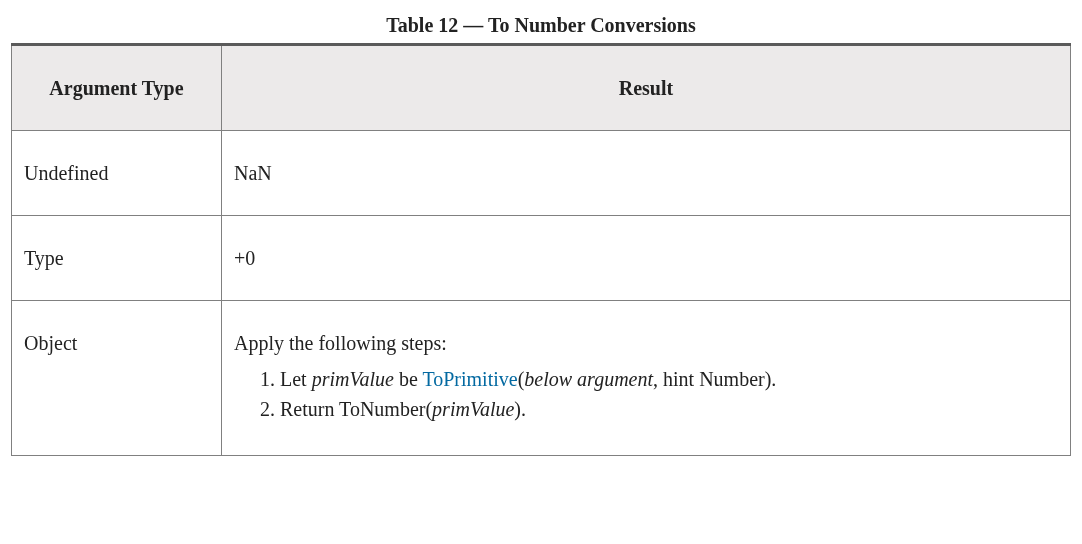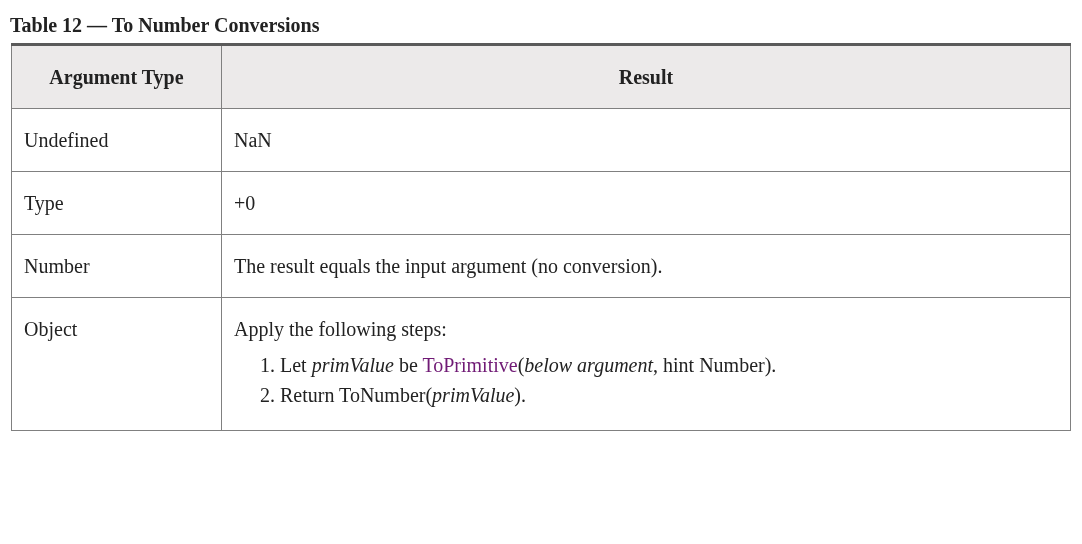--- a/index.html
+++ b/index.html
@@ -4,52 +4,53 @@
 <style>
   body {
     margin: 0;
     padding: 10px;
     font-family: "Palatino Linotype", "Book Antiqua", Palatino, Georgia, serif;
     font-size: 20px;
     color: #222;
     background: #fff;
   }
   .caption {
+    text-align: center;
     font-weight: bold;
     margin: 4px 0 6px 0;
     font-size: 20px;
   }
   table {
     border-collapse: collapse;
     width: 1060px;
     margin: 0 auto;
     border-top: 3px solid #5a5a5a;
   }
   th, td {
     border: 1px solid #808080;
-    padding: 17px 12px;
+    padding: 28px 12px;
     text-align: left;
     vertical-align: top;
     line-height: 1.4;
   }
   th {
     background: #eceaea;
     font-weight: bold;
     text-align: center;
     font-size: 20px;
   }
   th.col-type { width: 185px; }
   td.col-type { width: 185px; }
   ol {
     margin: 8px 0 4px 28px;
     padding: 0 0 0 18px;
   }
   ol li { margin: 2px 0; }
   .link {
-    color: #701a75;
+    color: #0369a1;
   }
   .italic { font-style: italic; }
   .bold { font-weight: normal; }
   .obj-result p { margin: 0 0 6px 0; }
 </style>
 </head>
 <body>
 
 <div class="caption">Table 12 — To Number Conversions</div>
 
@@ -63,24 +64,20 @@
   <tbody>
     <tr>
       <td class="col-type">Undefined</td>
       <td><span class="bold">NaN</span></td>
     </tr>
     <tr>
       <td class="col-type">Type</td>
       <td><span class="bold">+0</span></td>
     </tr>
     <tr>
-      <td class="col-type">Number</td>
-      <td>The result equals the input argument (no conversion).</td>
-    </tr>
-    <tr>
       <td class="col-type">Object</td>
       <td class="obj-result">
         <p>Apply the following steps:</p>
         <ol>
           <li>
             <span>Let </span><span class="italic">primValue</span><span> be </span><span class="link">ToPrimitive</span><span>(</span><span class="italic">below argument</span><span>, hint Number).</span>
           </li>
           <li>
             <span>Return ToNumber(</span><span class="italic">primValue</span><span>).</span>
           </li>

